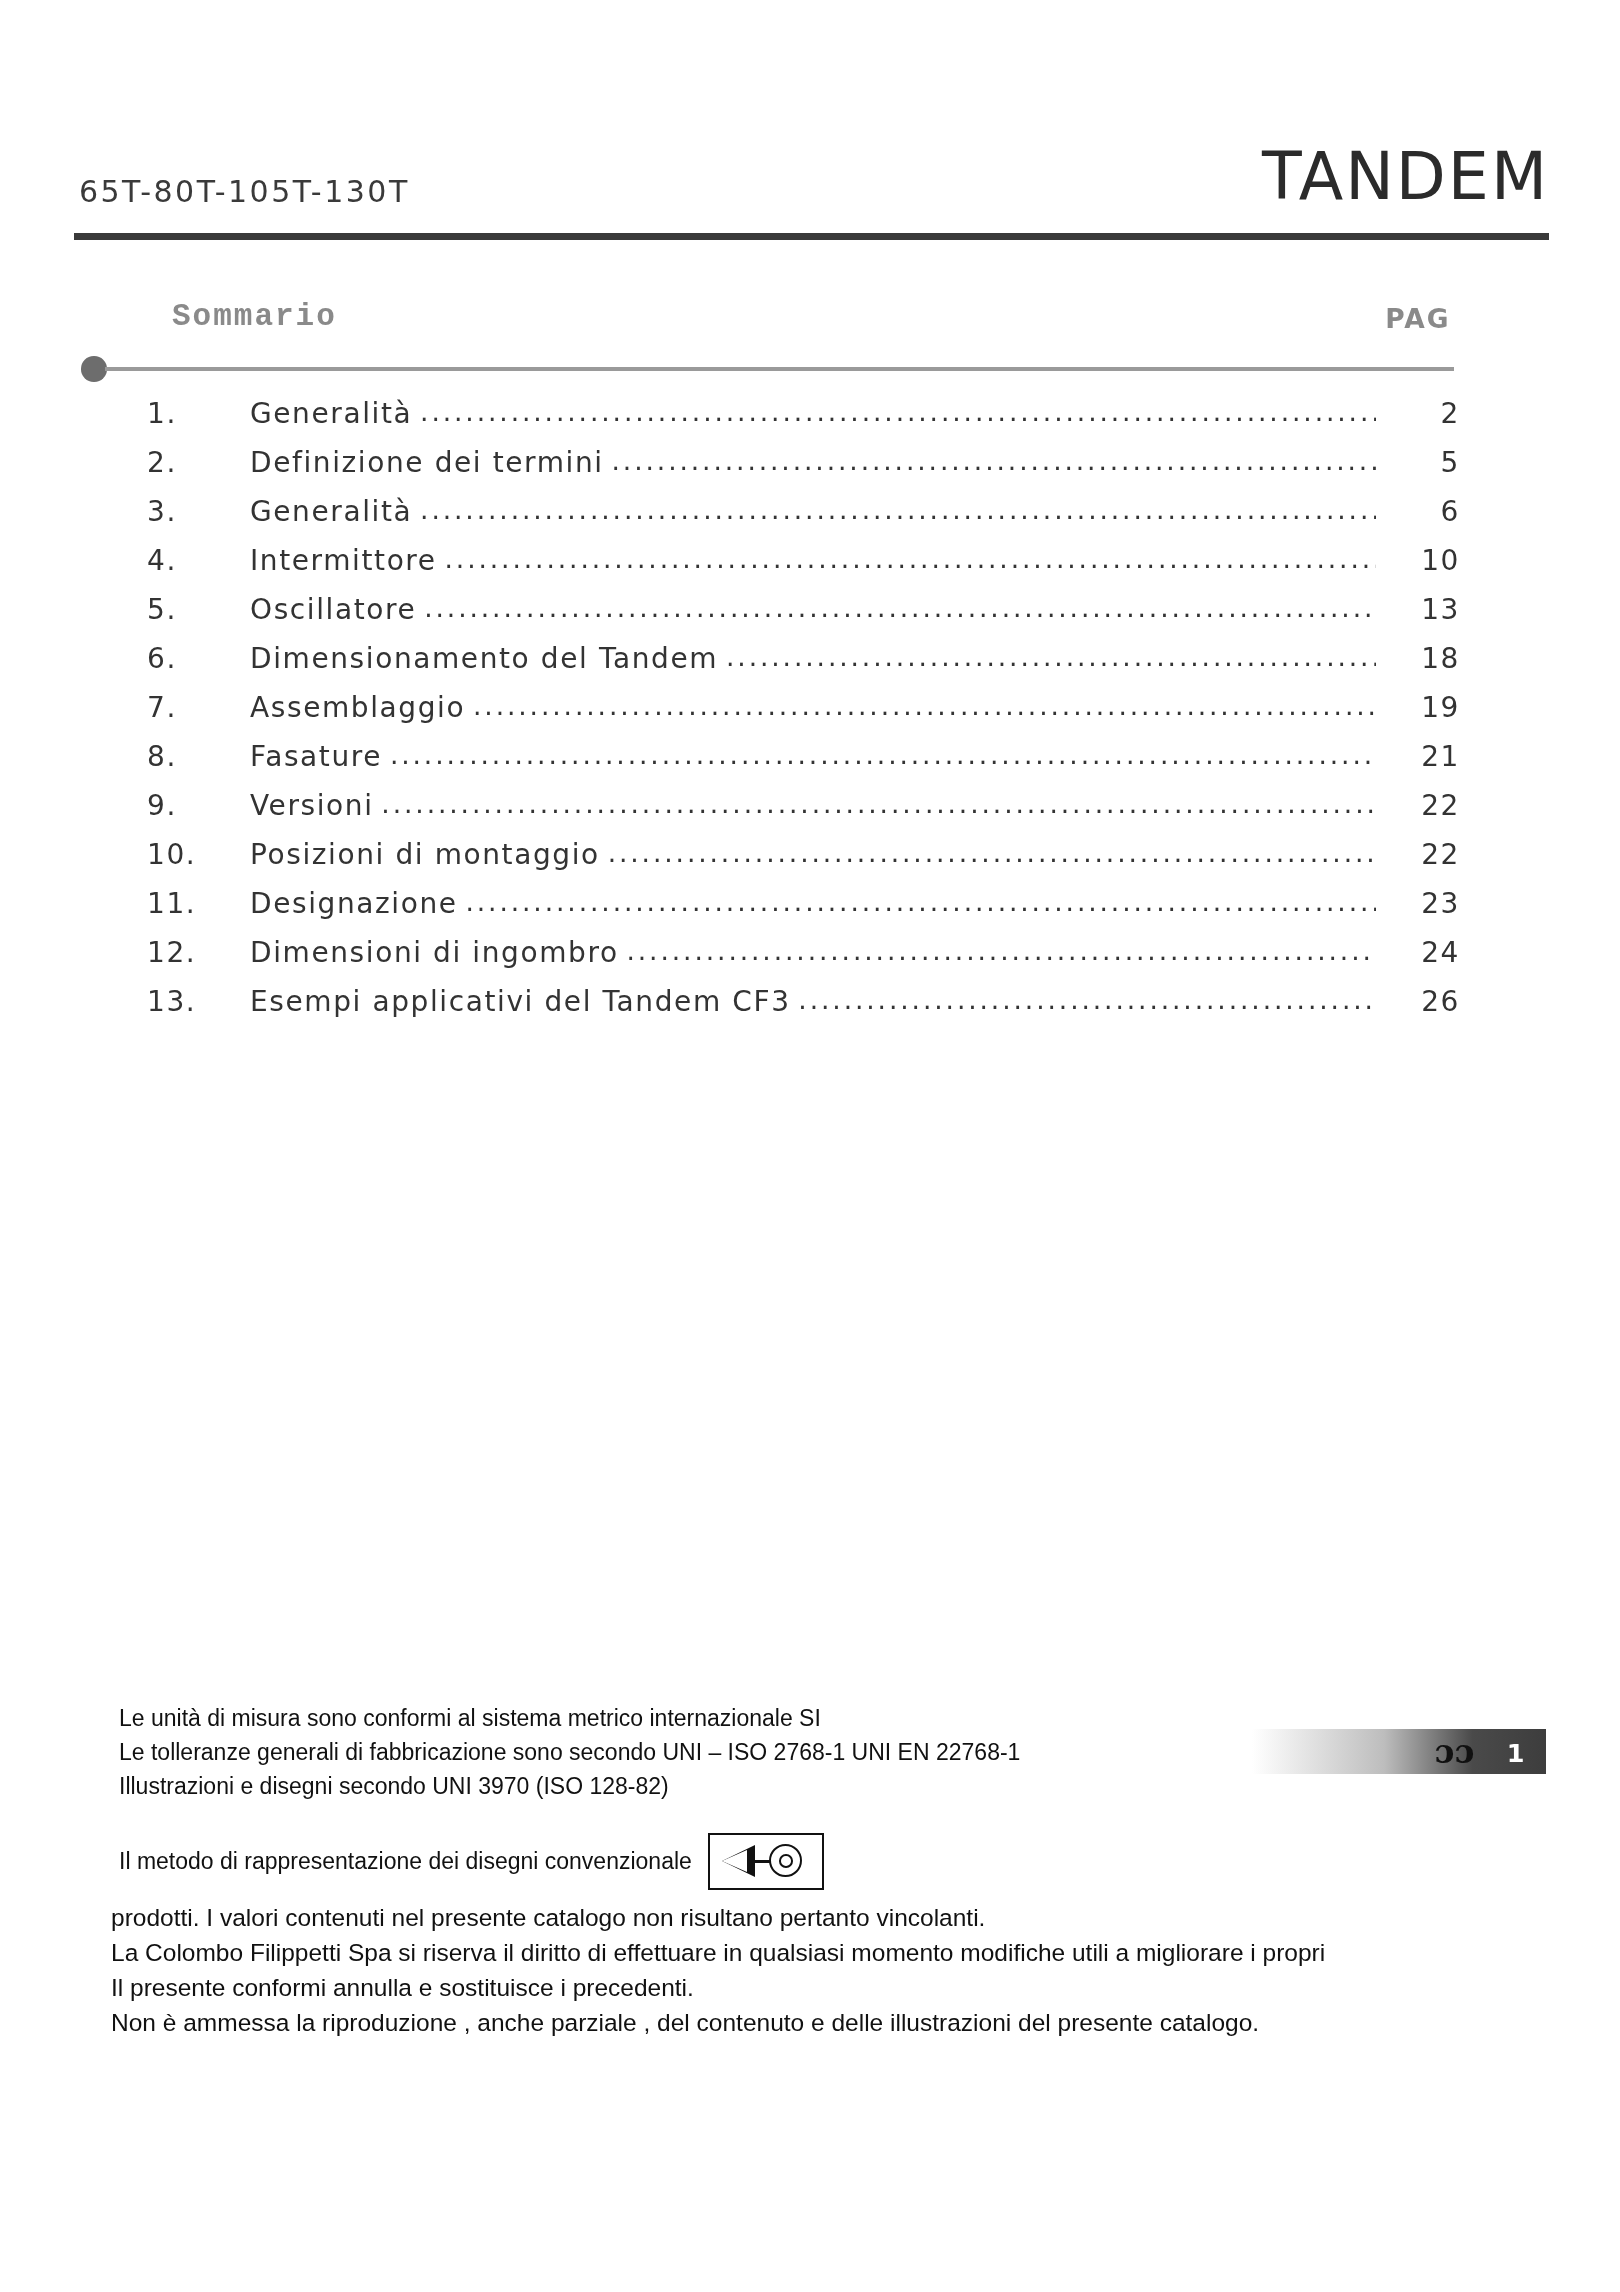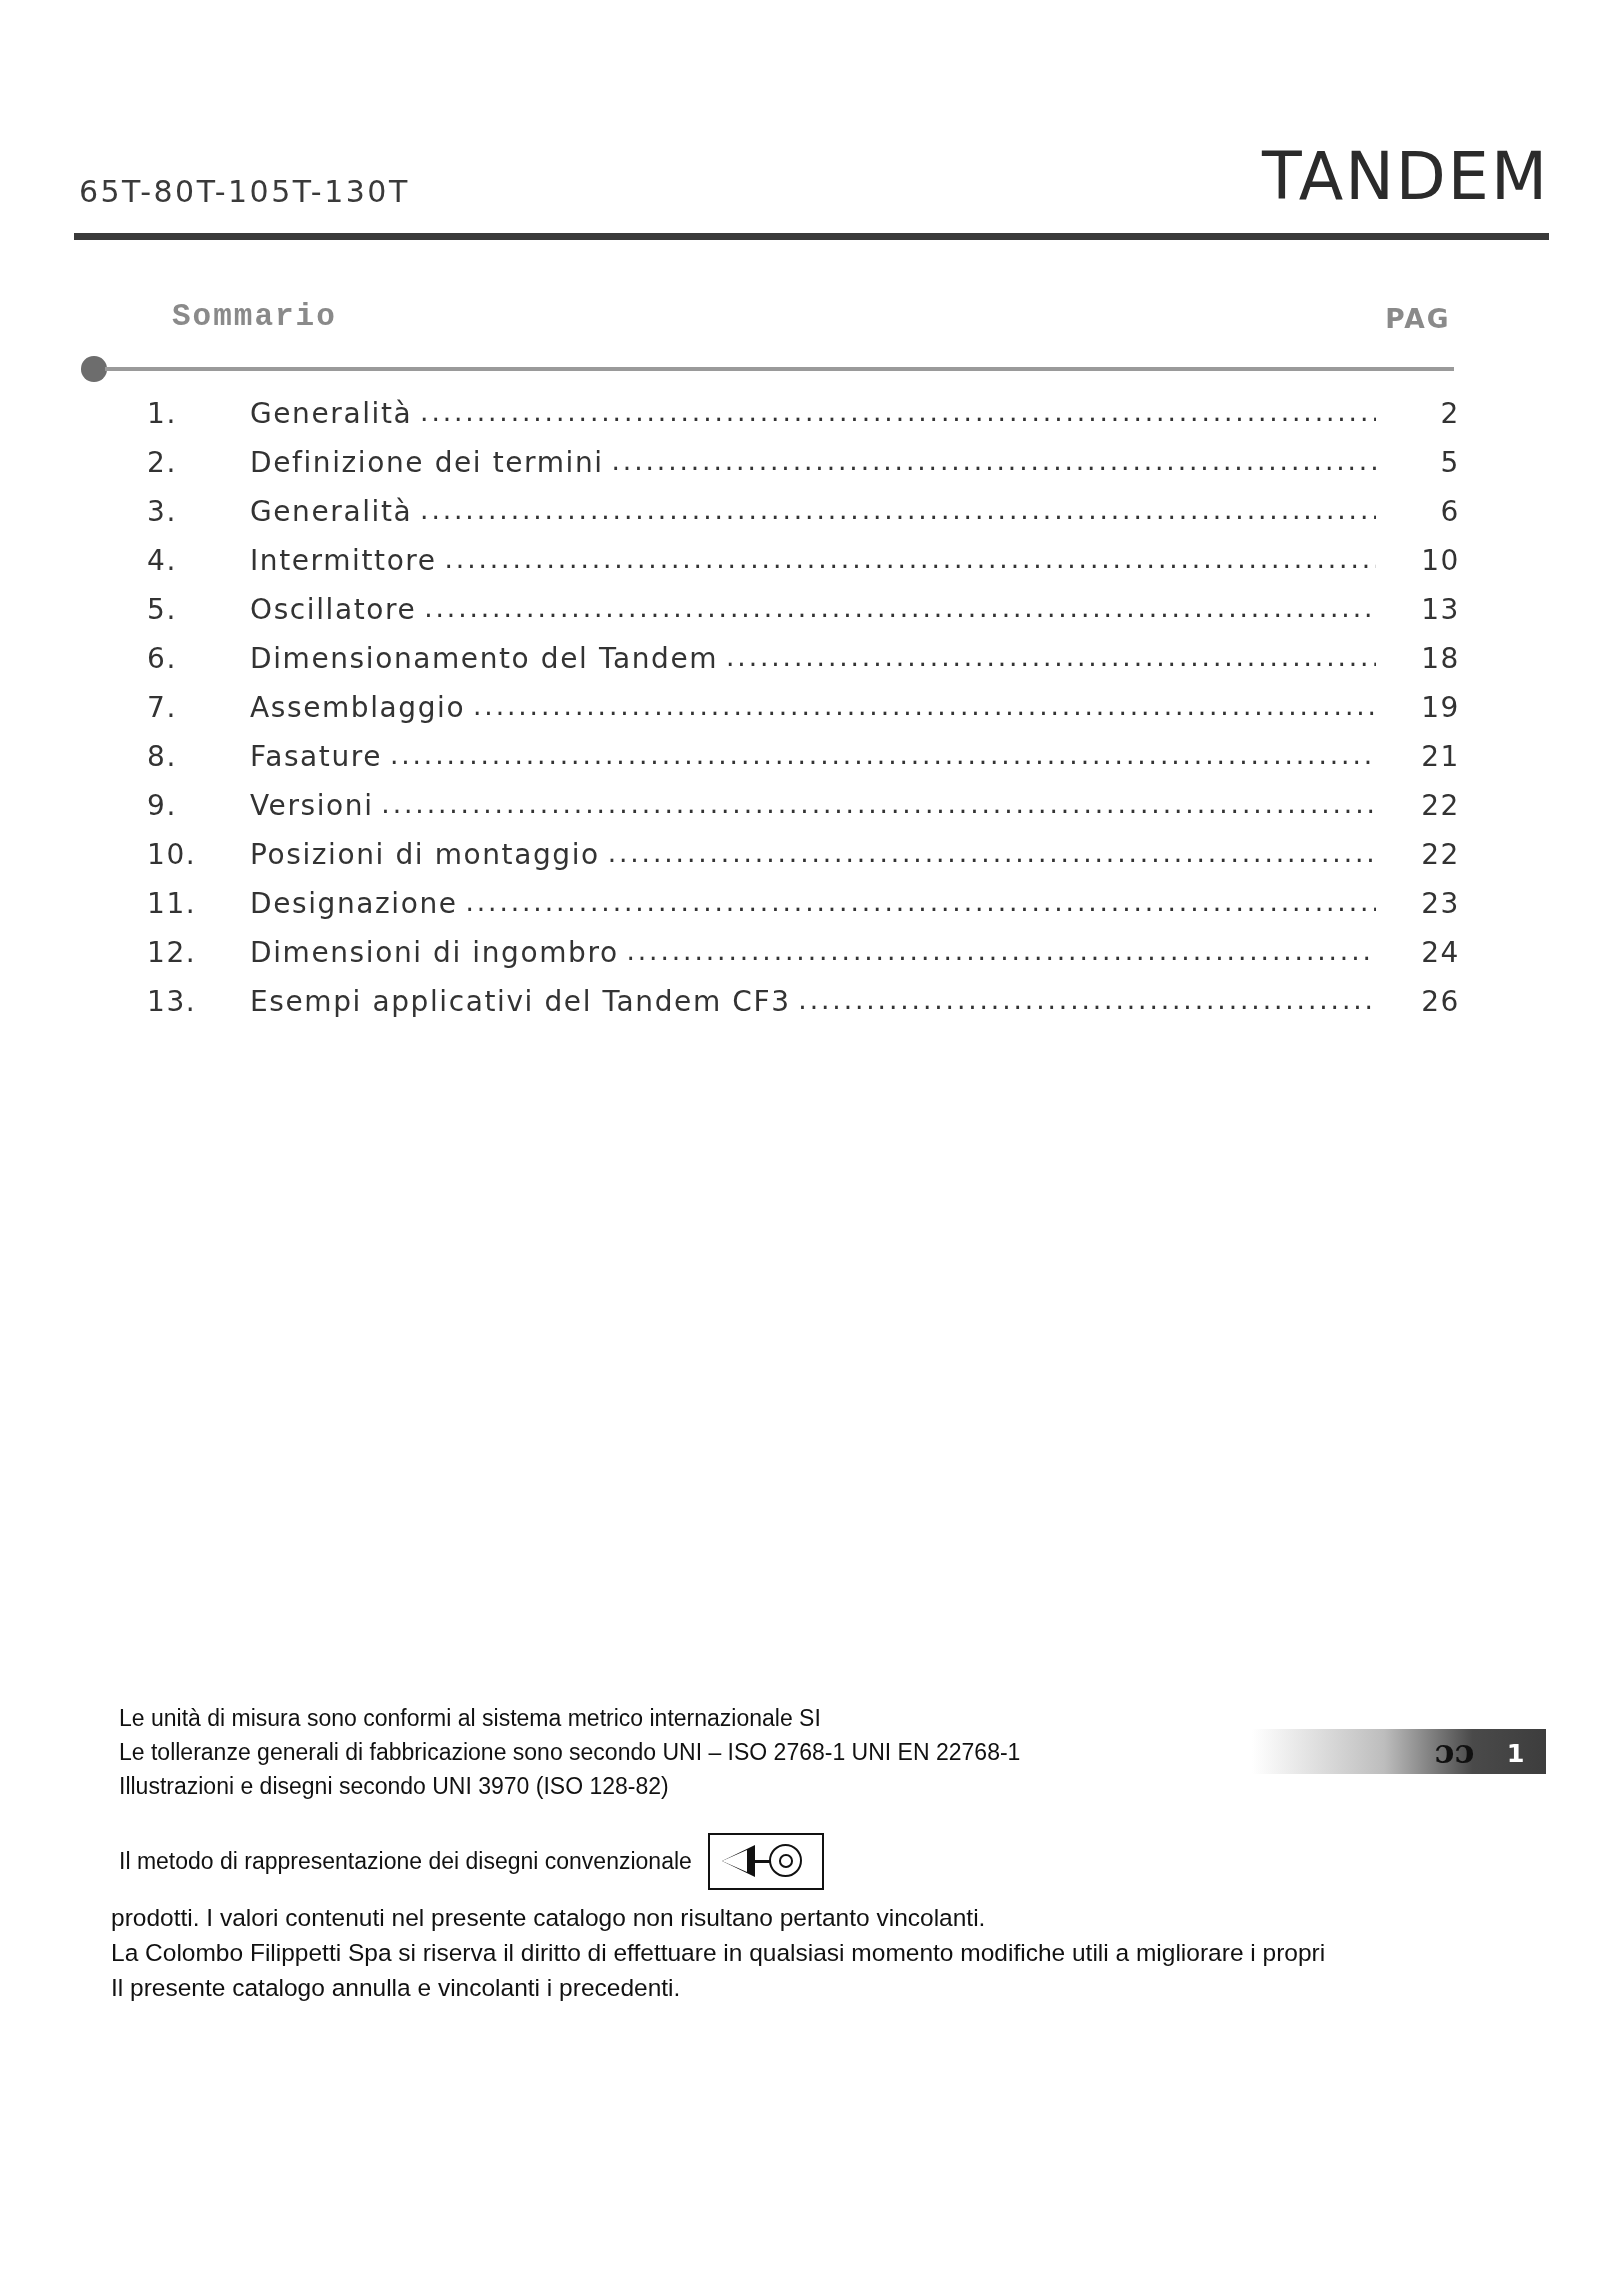--- a/index.html
+++ b/index.html
@@ -417,21 +417,22 @@
         <span class="stem"></span>
         <span class="circ-out"></span>
         <span class="circ-in"></span>
       </span>
     </div>
   </div>
 
   <div class="notes-block2">
     <div>prodotti. I valori contenuti nel presente catalogo non risultano pertanto vincolanti.</div>
     <div>La Colombo Filippetti Spa si riserva il diritto di effettuare in qualsiasi momento modifiche utili a migliorare i propri</div>
-    <div>Il presente catalogo annulla e vincolanti i precedenti.</div>
+    <div>Il presente conformi annulla e sostituisce i precedenti.</div>
+    <div>Non è ammessa la riproduzione , anche parziale , del contenuto e delle illustrazioni del presente catalogo.</div>
   </div>
 
   <div class="footer">
     <div class="footer-bar"></div>
     <div class="footer-logo">ɔɔ</div>
     <div class="footer-page">1</div>
   </div>
 
 </div>
 

